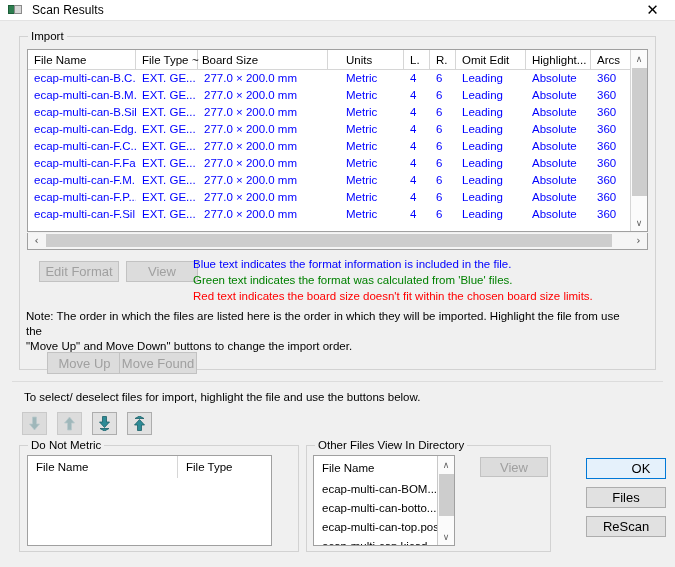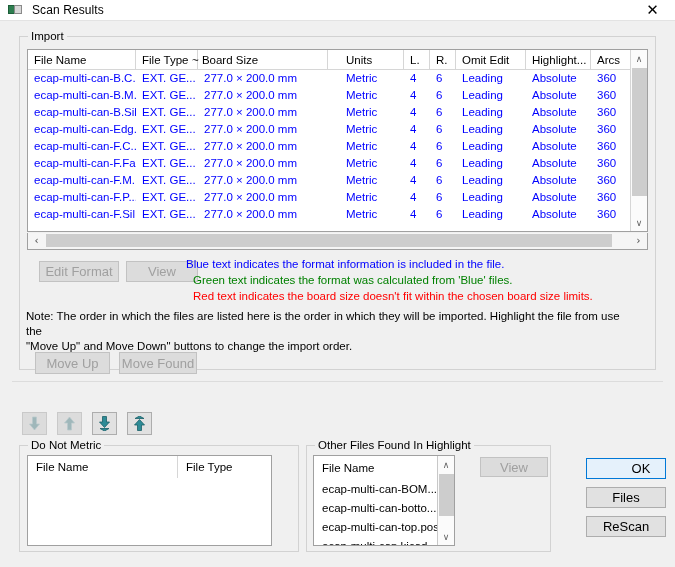--- a/index.html
+++ b/index.html
@@ -428,32 +428,33 @@
 
   <div class="hscroll">
     <div class="harrow left">‹</div>
     <div class="hthumb"></div>
     <div class="harrow right">›</div>
   </div>
 
   <div class="btn disabled" style="left:20px; top:261px; width:80px; height:21px;">Edit Format</div>
   <div class="btn disabled" style="left:107px; top:261px; width:72px; height:21px;">View</div>
 
-  <div class="legend-line lg-blue" style="left:186px; top:258px;">Blue text indicates the format information is included in the file.</div>
+  <div class="legend-line lg-blue" style="left:193px; top:258px;">Blue text indicates the format information is included in the file.</div>
   <div class="legend-line lg-green" style="left:193px; top:274px;">Green text indicates the format was calculated from 'Blue' files.</div>
   <div class="legend-line lg-red" style="left:193px; top:290px;">Red text indicates the board size doesn't fit within the chosen board size limits.</div>
 
   <div class="note" style="left:26px; top:309px; width:610px;">Note: The order in which the files are listed here is the order in which they will be imported.  Highlight the file from use the
 "Move Up" and Move Down" buttons to change the import order.</div>
 
-  <div class="btn disabled" style="left:16px; top:352px; width:75px; height:22px;">Move Up</div>
+  <div class="btn disabled" style="left:28px; top:352px; width:75px; height:22px;">Move Up</div>
   <div class="btn disabled" style="left:100px; top:352px; width:78px; height:22px;">Move Found</div>
 
   <div class="hr-sep"></div>
 
+  <div class="hint" style="left:24px; top:391px;">To select/ deselect files for import, highlight the file and use the buttons below.</div>
 
   <div id="arrow-buttons">
       <div class="arrbtn off" style="left: 22px; top: 412px;">
         <svg width="15" height="15" viewBox="0 0 15 15">
           <path d="M5.5 1 H9.5 V8 H12.5 L7.5 14 L2.5 8 H5.5 Z" fill="#9fb7ba" stroke="#b9c9cb" stroke-width="0.8"></path>
         </svg>
       </div>
       <div class="arrbtn off" style="left: 57px; top: 412px;">
         <svg width="15" height="15" viewBox="0 0 15 15">
           <path d="M5.5 14 H9.5 V7 H12.5 L7.5 1 L2.5 7 H5.5 Z" fill="#9fb7ba" stroke="#b9c9cb" stroke-width="0.8"></path>
@@ -475,21 +476,21 @@
     <div class="group-legend">Do Not Metric</div>
   </div>
   <div class="list-wrap" style="left:27px; top:455px; width:245px; height:91px;">
     <div class="list-head" id="dni-head">
         <div class="lh" style="left: 0px; width: 150px;">File Name</div>
         <div class="lh" style="left: 150px; width: 96px;">File Type</div>
       </div>
   </div>
 
   <div class="groupbox" style="left:306px; top:445px; width:245px; height:107px;">
-    <div class="group-legend">Other Files Found In Highlight</div>
+    <div class="group-legend">Other Files View In Directory</div>
   </div>
   <div class="list-wrap" style="left:313px; top:455px; width:142px; height:91px;">
     <div id="of-body">
         <div class="lrow" style="height: 24px; line-height: 24px;">File Name</div>
         <div class="lrow">ecap-multi-can-BOM....</div>
         <div class="lrow">ecap-multi-can-botto...</div>
         <div class="lrow">ecap-multi-can-top.pos</div>
         <div class="lrow">ecap-multi-can.kicad...</div>
       </div>
     <div class="mini-vscroll">

